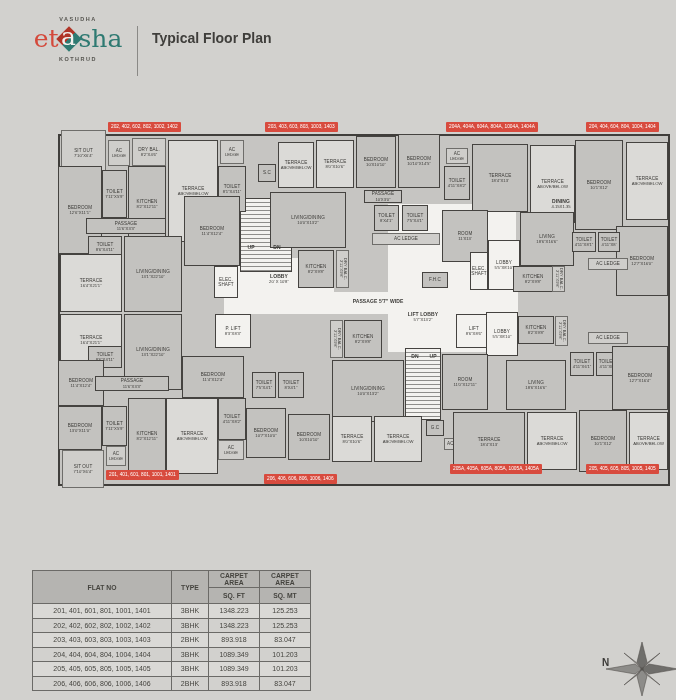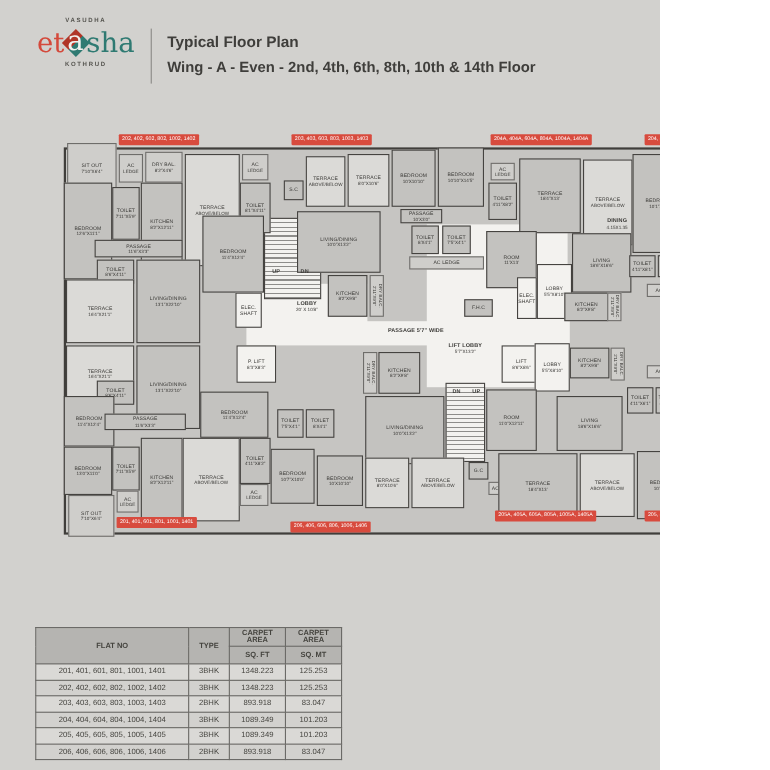--- a/index.html
+++ b/index.html
@@ -1,16 +1,16 @@
 <!DOCTYPE html>
 <html><head>
 <meta charset="utf-8">
 <style>
   html,body{margin:0;padding:0;}
-  .sheet{position:relative;width:600px;height:700px;background:#d2d1ce;overflow:hidden;
+  .sheet{position:relative;width:676px;height:700px;background:#d2d1ce;overflow:hidden;
          font-family:"Liberation Sans",sans-serif;color:#3b3a37;}
   
   .logo{position:absolute;left:26px;top:16px;width:104px;height:64px;text-align:center;}
   .logo .small{font-size:5.5px;letter-spacing:1.5px;color:#55544f;font-weight:bold;}
   .logo .word{position:relative;height:34px;display:flex;align-items:center;justify-content:center;
               font-family:"DejaVu Serif",serif;font-size:25px;line-height:30px;}
   .logo .et{color:#d4493b;z-index:2;}
   .logo .sha{color:#2f7a72;z-index:2;}
   .logo .dia{position:relative;width:24px;height:24px;margin:0 -2px;z-index:1;}
   .logo .dia .shape{position:absolute;left:3px;top:3px;width:18px;height:18px;transform:rotate(45deg);
@@ -65,21 +65,20 @@
       <span class="dia">
         <span class="shape"></span>
         <span class="a">a</span>
       </span>
       <span class="sha">sha</span>
     </div>
     <div class="small">KOTHRUD</div>
   </div>
   <div class="divider"></div>
   <div class="title1">Typical Floor Plan</div>
-  <div class="title2">Wing - A - Even - 2nd, 4th, 6th, 8th, 10th &amp; 14th Floor</div>
 
   <div class="plan">
     <div class="slab"></div>
     <div id="plan-rooms">
         <div class="room k-zone" style="left: 166px; top: 184px; width: 294px; height: 22px;"></div>
         <div class="room k-zone" style="left: 172px; top: 150px; width: 104px; height: 48px;"></div>
         <div class="room k-zone" style="left: 330px; top: 96px; width: 128px; height: 148px;"></div>
         <div class="room k-stairs" style="left: 182px; top: 90px; width: 52px; height: 74px;"></div>
         <div class="room k-stairs" style="left: 347px; top: 240px; width: 36px; height: 72px;"></div>
         <div class="room k-light" style="left: 3px; top: 22px; width: 45px; height: 46px;">

